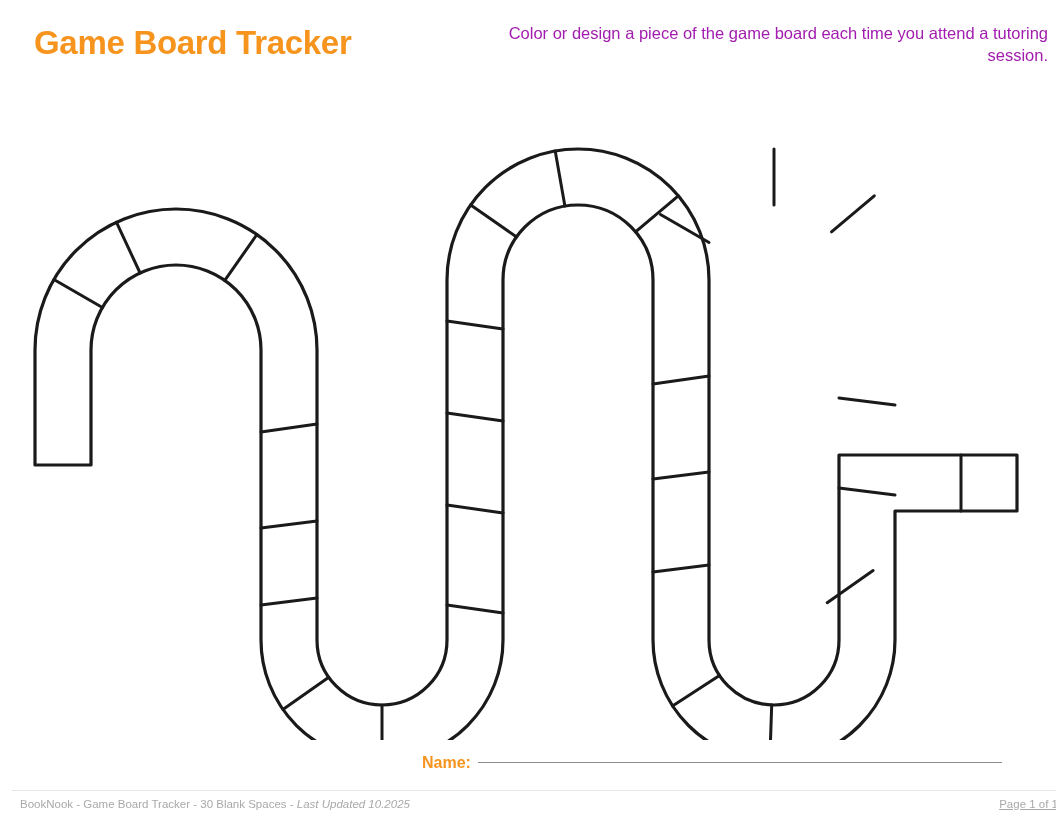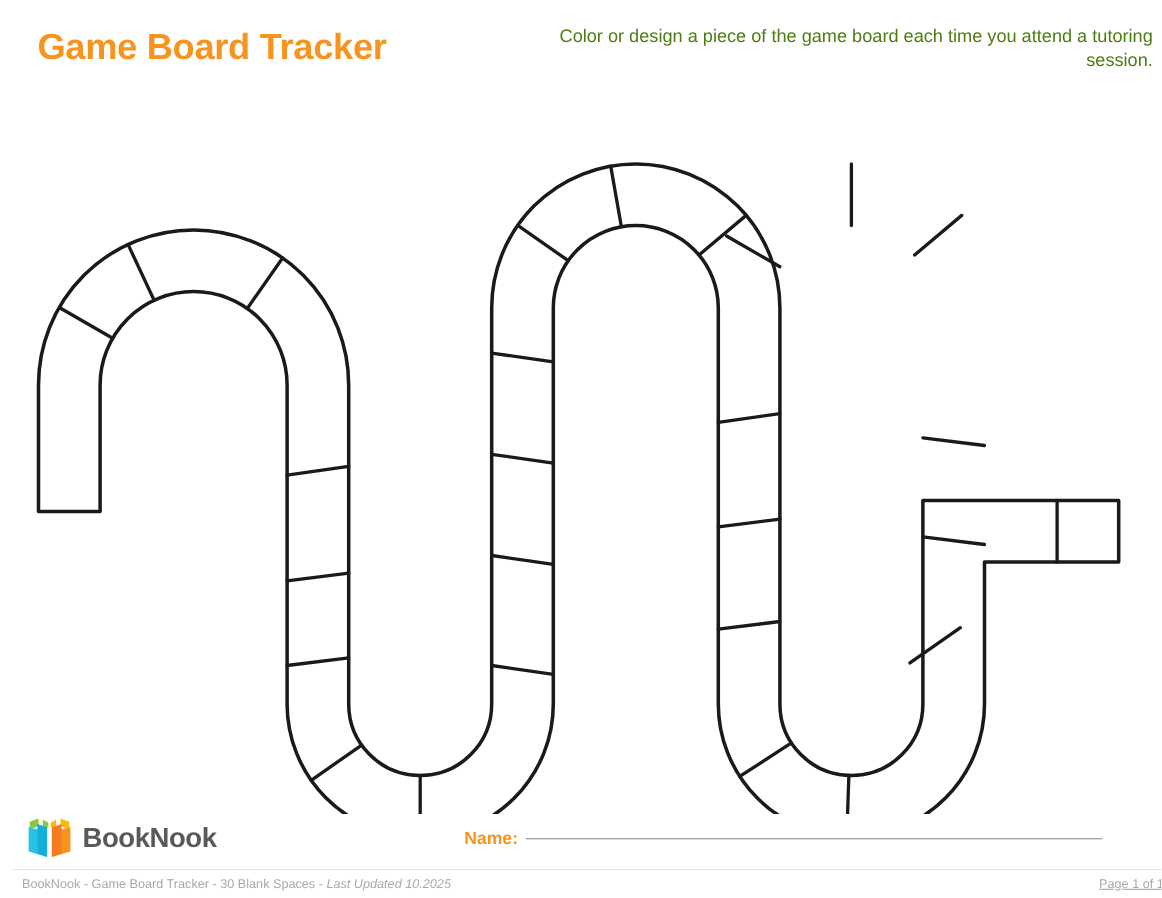--- a/index.html
+++ b/index.html
@@ -43,21 +43,21 @@
     white-space: nowrap;
   }
   .subtitle {
     position: absolute;
     right: 20px;
     top: 22px;
     width: 545px;
     text-align: right;
     font-size: 16.5px;
     line-height: 1.35;
-    color: #4d7c0f;
+    color: #a21caf;
     font-weight: 400;
   }
 
   
   .board-wrap {
     position: absolute;
     left: 0;
     top: 80px;
     width: 1056px;
     height: 660px;
@@ -301,41 +301,20 @@
 
           <line x1="961" y1="375" x2="961" y2="431"></line>
         </g>
 
       </g>
     </svg>
   </div>
 
   <div class="footer">
 
-    <div class="brand">
-      <svg class="brand-mark" viewBox="0 0 42 38" xmlns="http://www.w3.org/2000/svg">
-
-        <polygon points="3,4 11,1 11,8 3,11" fill="#8DC63F"></polygon>
-
-        <polygon points="39,4 31,1 31,8 39,11" fill="#FDB913"></polygon>
-
-        <polygon points="15,2 20,5 20,11 15,8" fill="#8DC63F"></polygon>
-
-        <polygon points="27,2 22,5 22,11 27,8" fill="#FDB913"></polygon>
-
-        <polygon points="2,9 19,13 19,36 2,31" fill="#29C2E0"></polygon>
-        <polygon points="10,6 19,9 19,36 10,33" fill="#14AEDC"></polygon>
-
-        <polygon points="40,9 23,13 23,36 40,31" fill="#F7941E"></polygon>
-        <polygon points="32,6 23,9 23,36 32,33" fill="#F47B20"></polygon>
-
-        <rect x="19" y="9" width="4" height="27" fill="#ffffff"></rect>
-      </svg>
-      <span class="brand-name">BookNook</span>
-    </div>
 
     <div class="name-field">
       <span class="name-label">Name:</span>
       <span class="name-rule"></span>
     </div>
 
     <div class="footer-bar">
       <div class="footer-left"><span>BookNook - Game Board Tracker - 30 Blank Spaces - </span><span class="ital">Last Updated 10.2025</span></div>
       <div class="footer-right">Page 1 of 1</div>
     </div>

